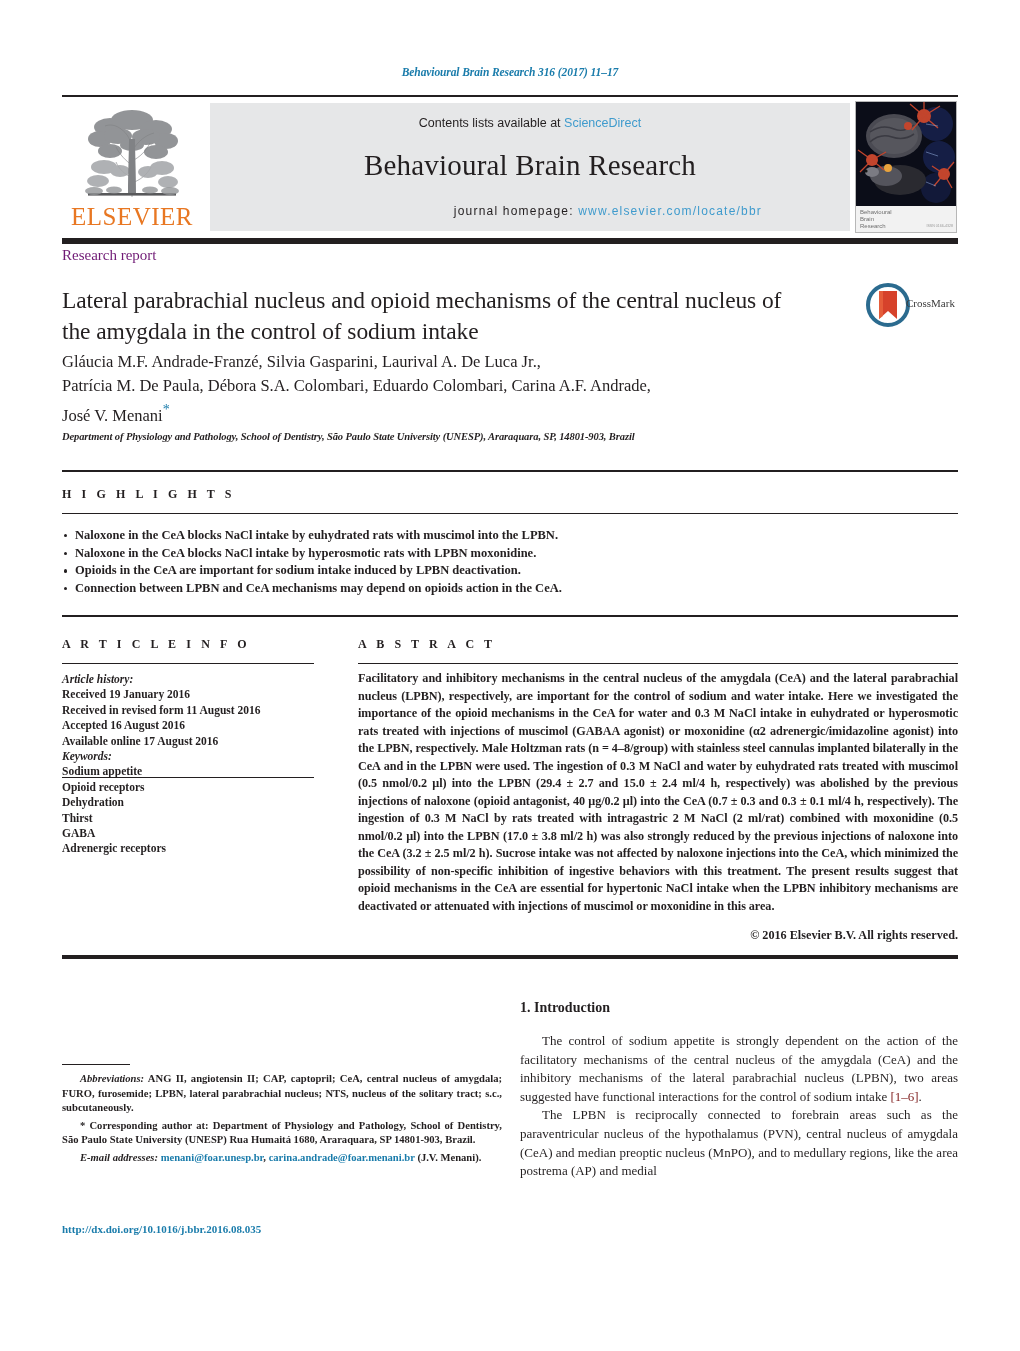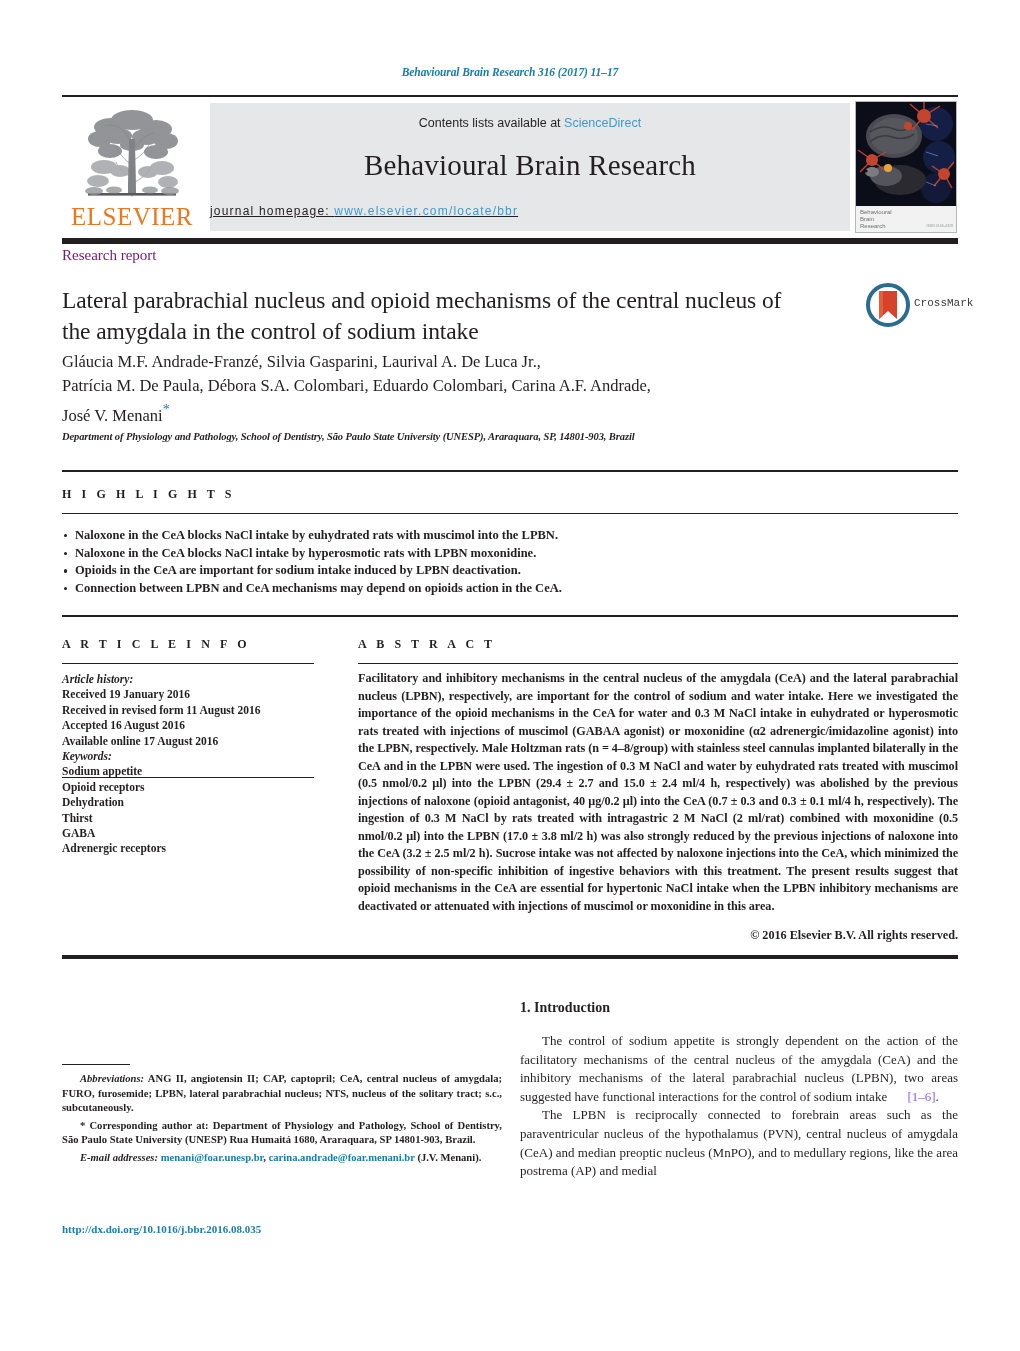--- a/index.html
+++ b/index.html
@@ -108,26 +108,25 @@
     font-family: "Liberation Serif", serif;
     font-size: 29px;
     color: #231f20;
     letter-spacing: 0.2px;
   }
   .homepage-line {
     position: absolute;
     top: 101px;
     left: 0;
     width: 552px;
-    text-align: left;
+    text-align: right;
     font-family: "Liberation Sans", sans-serif;
     font-size: 12px;
     letter-spacing: 1.2px;
     color: #231f20;
-    text-decoration: underline;
   }
   .homepage-line .url {
     color: #3f9bcd;
   }
   .cover-thumb {
     position: absolute;
     left: 793px;
     top: 6px;
     width: 100px;
     height: 130px;
@@ -198,23 +197,23 @@
     height: 46px;
   }
   .crossmark-badge {
     position: absolute;
     left: 0; top: 0;
     width: 44px;
     height: 44px;
   }
   .crossmark-label {
     position: absolute;
-    left: 48px;
+    left: 40px;
     top: 14px;
-    font-family: Liberation Mono, monospace;
+    font-family: Liberation Serif, serif;
     font-size: 11px;
     color: #3b3b3b;
   }
   .authors {
     position: absolute;
     left: 62px;
     top: 350px;
     width: 800px;
     font-size: 16.5px;
     line-height: 24px;
@@ -354,22 +353,21 @@
   }
   .body-par {
     font-size: 13px;
     line-height: 18.6px;
     text-align: justify;
     margin: 0;
     color: #231f20;
     text-indent: 22px;
   }
   .ref-link {
-    color: #8b5cf6;
-    margin-left: 17px;
+    color: #7f1d1d;
   }
 
   
   .footnote-rule {
     position: absolute;
     left: 62px;
     top: 1064px;
     width: 68px;
     height: 1px;
     background: #231f20;

